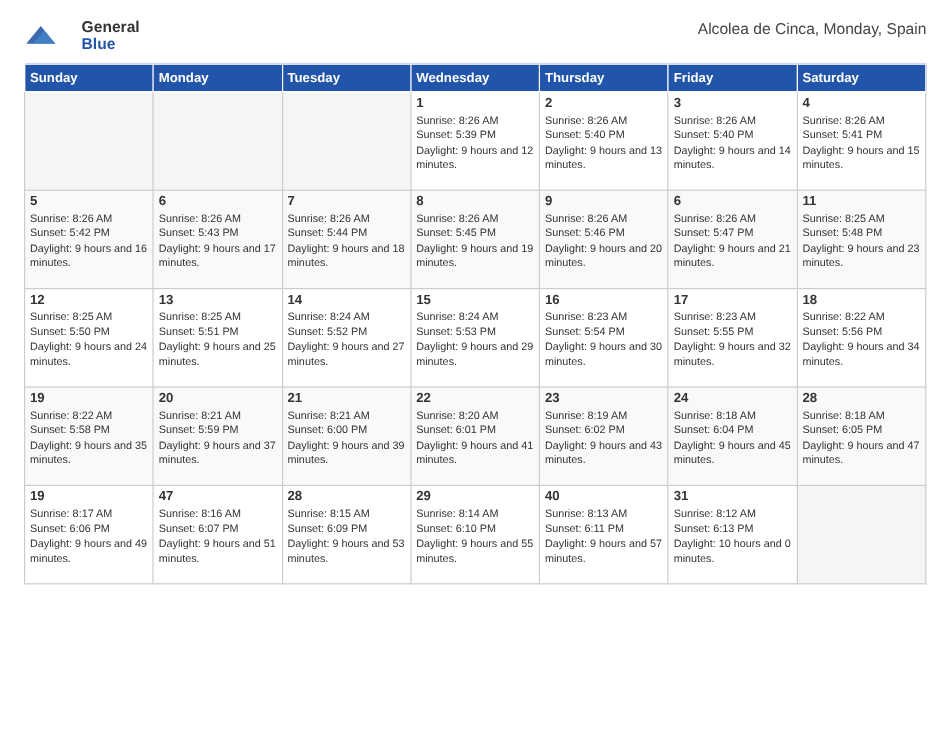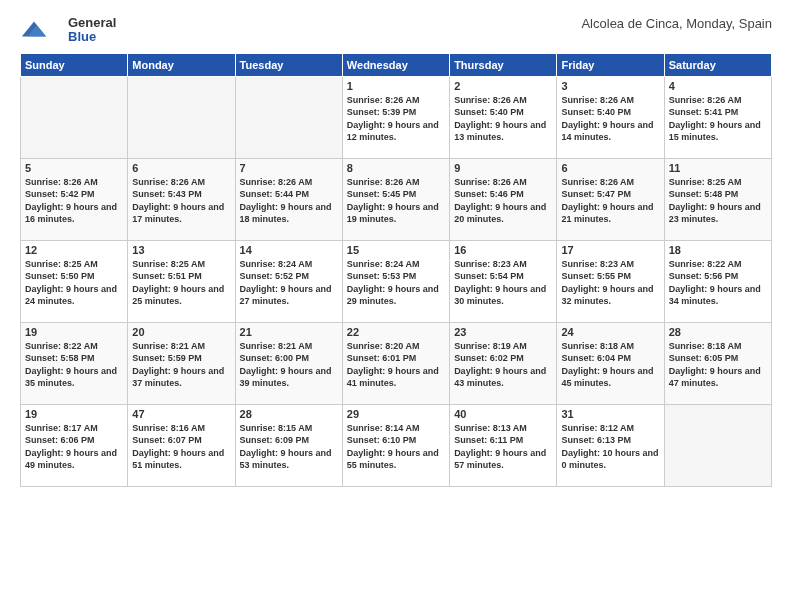--- a/index.html
+++ b/index.html
@@ -88,21 +88,20 @@
     .day-num {
       font-size: 11px;
       font-weight: bold;
       margin-bottom: 2px;
       display: block;
     }
     .day-info {
       font-size: 9px;
       line-height: 1.4;
       color: #333;
-      font-weight: bold;
     }
     .row-alt td {
       background: #f9f9f9;
     }
   </style>
 </head>
 <body>
 
 <div class="page">
   <div class="header-row">

